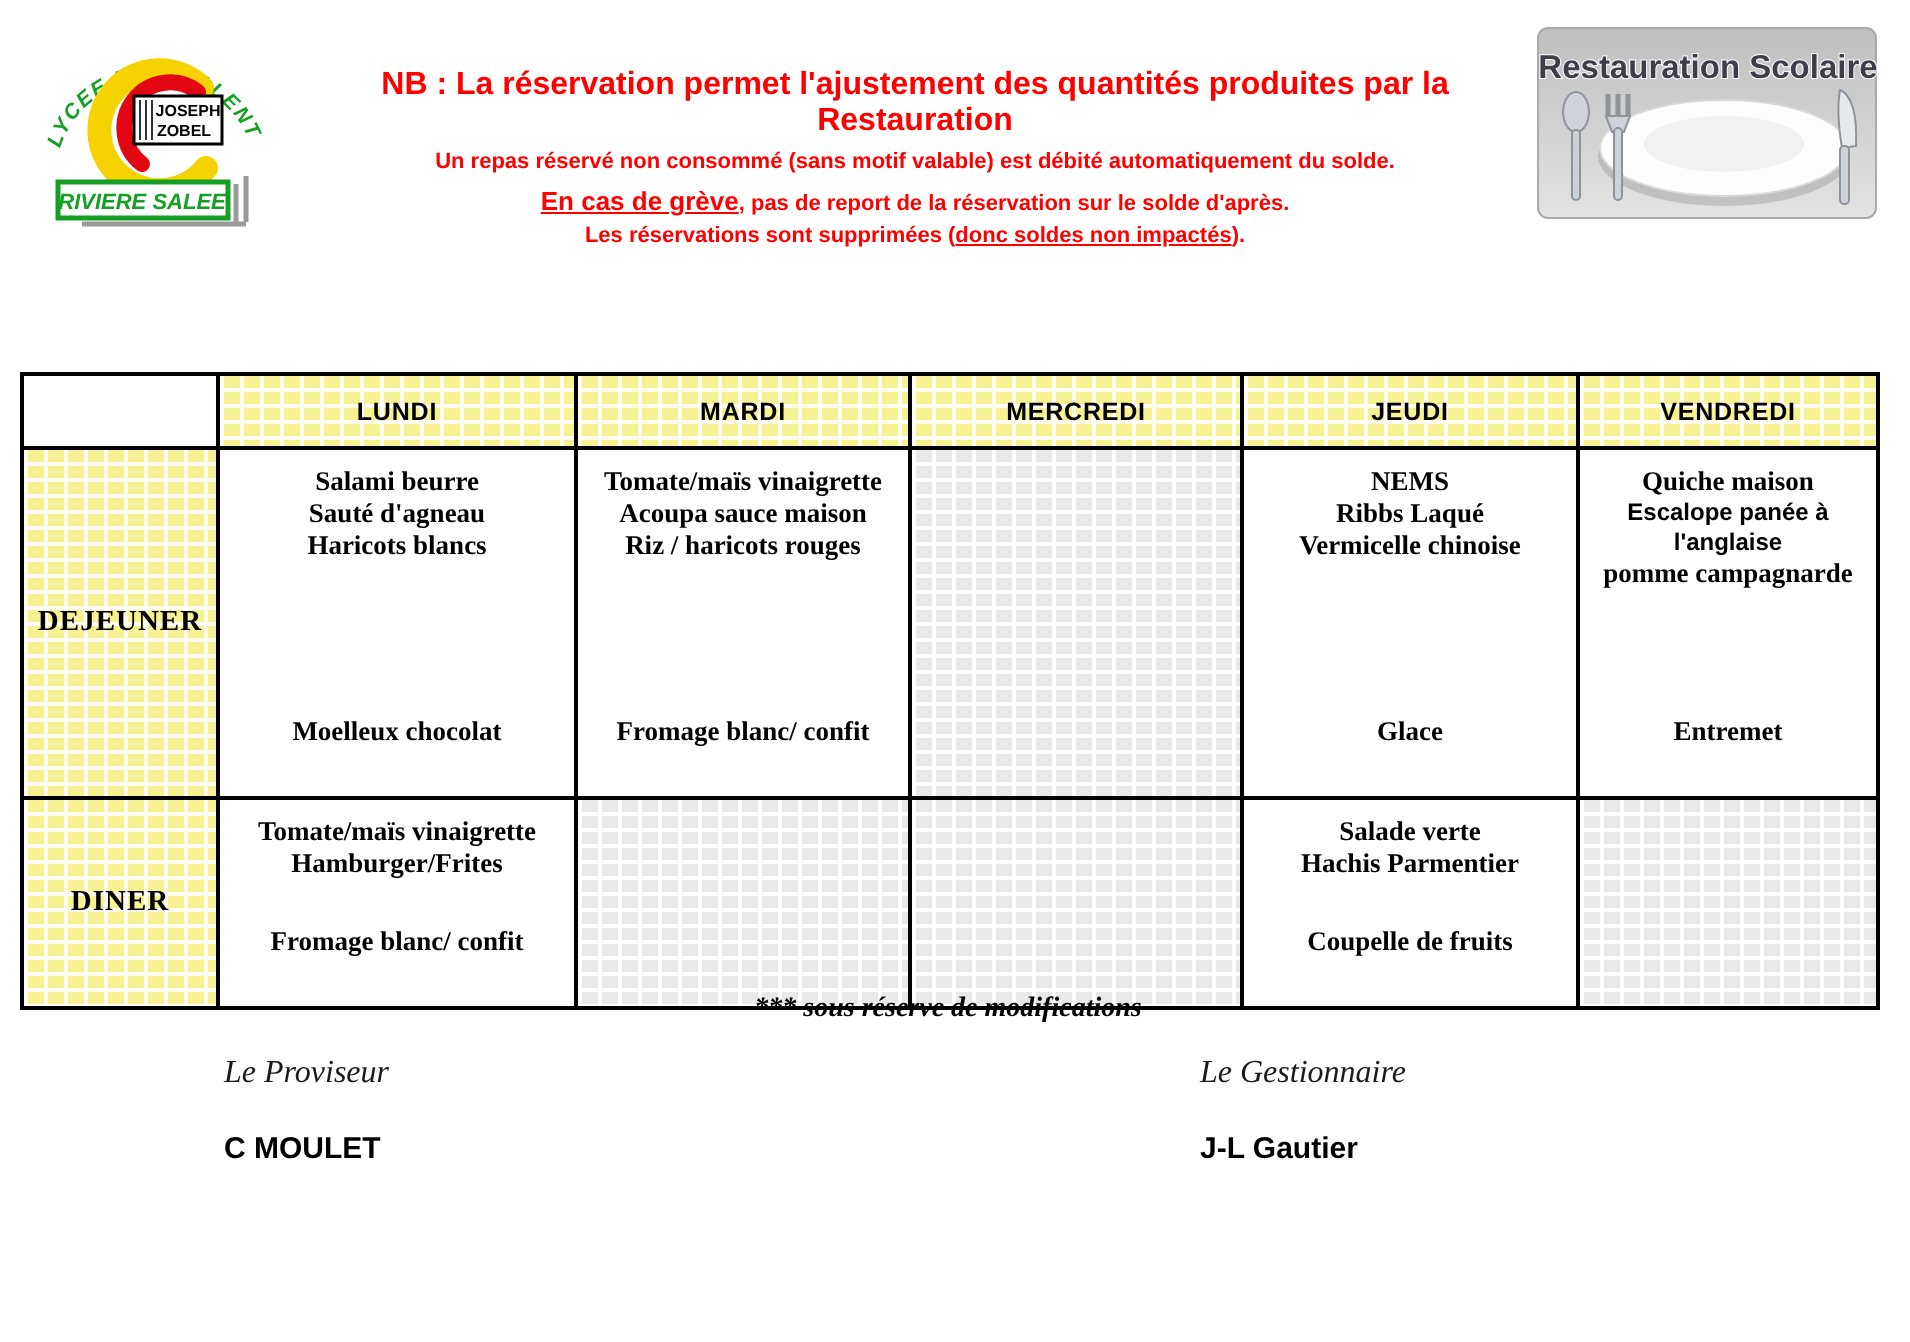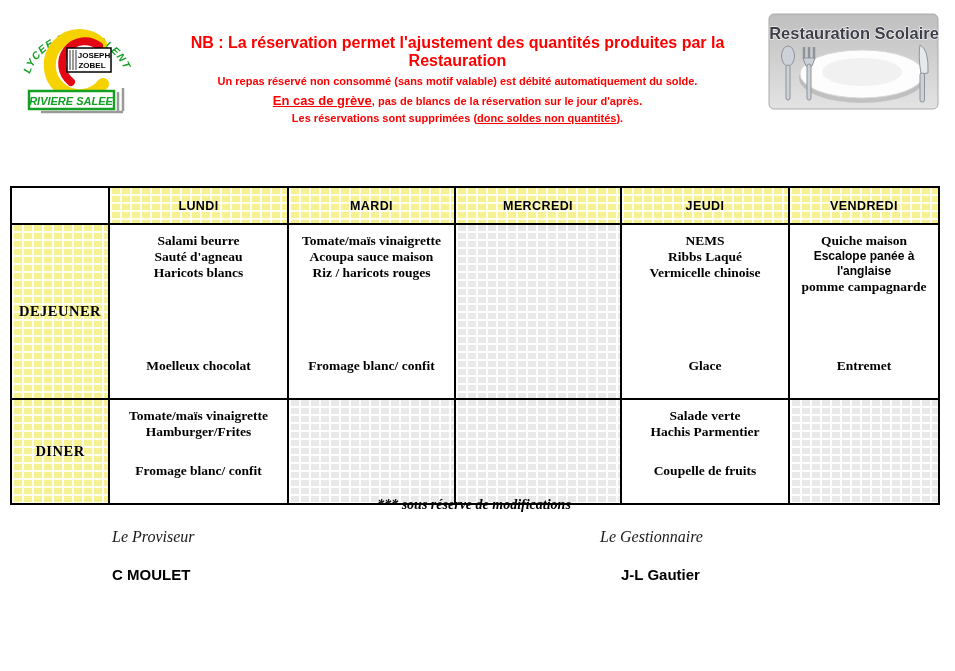--- a/index.html
+++ b/index.html
@@ -57,21 +57,21 @@
   .dessert{margin-top:auto;}
 
   
   .footnote{position:absolute;left:10px;top:497px;width:928px;text-align:center;
             font-family:"Liberation Serif",serif;font-weight:bold;font-style:italic;font-size:14px;}
   .sig-role{position:absolute;top:528px;font-family:"Liberation Serif",serif;
             font-style:italic;font-size:16px;color:#1a1a1a;}
   .role-left{left:112px;} .role-right{left:600px;}
   .sig-name{position:absolute;top:566px;font-family:"Liberation Sans",sans-serif;
             font-weight:bold;font-size:15px;}
-  .name-left{left:112px;} .name-right{left:621px;}
+  .name-left{left:112px;} .name-right{left:600px;}
 </style>
 </head>
 <body>
 
 <div class="page">
 
   <div class="topbar">
 
     <div class="logo-wrap">
       <svg width="130" height="104" viewBox="0 0 130 104">
@@ -97,22 +97,22 @@
           <path d="M103 80 v19 M108 76 v23 M26 100 h82" stroke="#9a9a9a" stroke-width="2.5" fill="none"></path>
           <rect x="14" y="79" width="85" height="18" fill="#ffffff" stroke="#14a024" stroke-width="2.5"></rect>
           <text x="56" y="92.5" text-anchor="middle" font-size="11" font-weight="bold" font-style="italic" font-family="Liberation Sans, sans-serif" fill="#14a024">RIVIERE SALEE</text>
         </g>
       </svg>
     </div>
 
     <div class="notice">
       <div class="l1">NB :  La réservation permet l'ajustement des quantités produites par la Restauration</div>
       <div class="l2">Un repas réservé non consommé (sans motif valable) est débité automatiquement du solde.</div>
-      <div class="l3"><span class="big-underline">En cas de grève</span><span>, pas de blancs de la réservation sur le jour d'après.</span></div>
-      <div class="l4"><span>Les réservations sont supprimées (</span><span class="underline">donc soldes non quantités</span><span>).</span></div>
+      <div class="l3"><span class="big-underline">En cas de grève</span><span>, pas de report de la réservation sur le solde d'après.</span></div>
+      <div class="l4"><span>Les réservations sont supprimées (</span><span class="underline">donc soldes non impactés</span><span>).</span></div>
     </div>
 
     <div class="resto-wrap">
       <svg width="172" height="100" viewBox="0 0 172 100">
         <defs>
           <linearGradient id="grayBg" x1="0" y1="0" x2="0" y2="1">
             <stop offset="0" stop-color="#bfbfbf"></stop>
             <stop offset="1" stop-color="#e3e3e3"></stop>
           </linearGradient>
         </defs>

